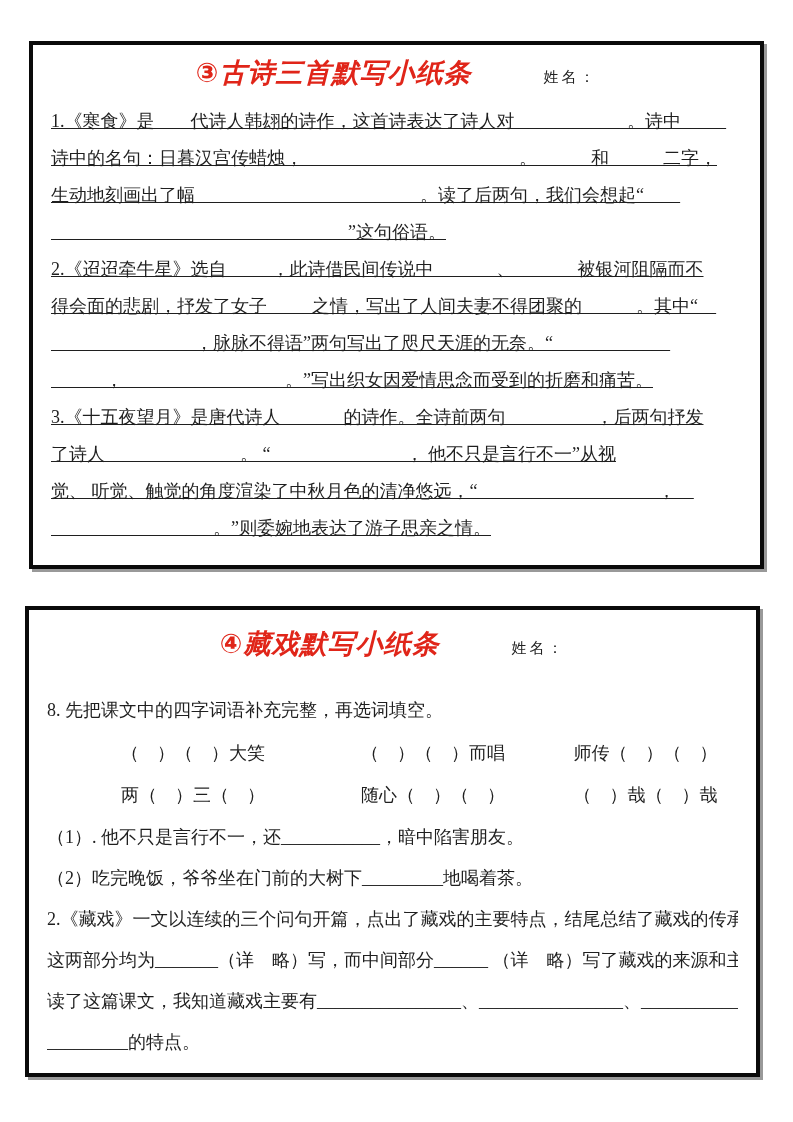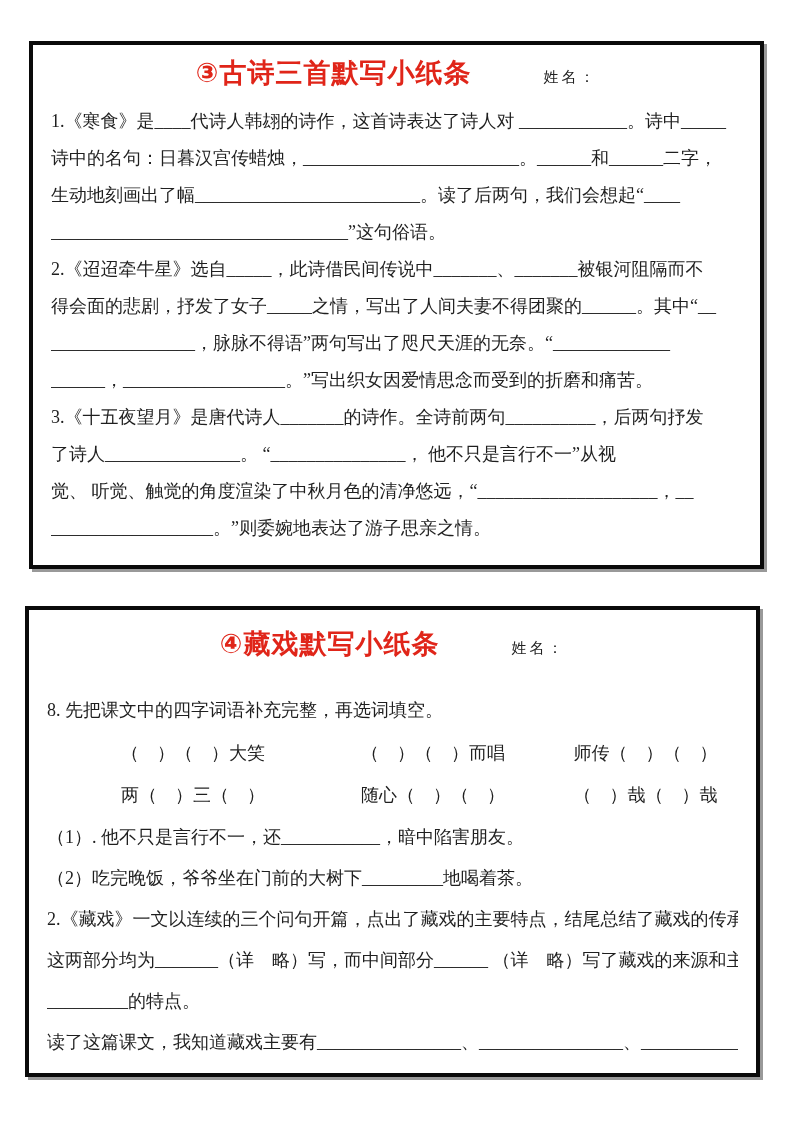--- a/index.html
+++ b/index.html
@@ -34,36 +34,37 @@
     margin-bottom: 6px;
   }
   .card-2 .title-row { margin-top: 4px; margin-bottom: 22px; }
   .card-title {
     font-family: "Liberation Sans", "DejaVu Sans", sans-serif;
     font-weight: bold;
     font-size: 27px;
     color: var(--red);
     letter-spacing: 1px;
     white-space: nowrap;
+    font-style: italic;
   }
   .name-label {
     font-family: "Liberation Sans", "DejaVu Sans", sans-serif;
     font-size: 15px;
     font-weight: 500;
     color: #222;
     letter-spacing: 3px;
     white-space: nowrap;
   }
   .line {
     font-size: 18px;
     color: var(--ink);
     white-space: pre;
     overflow: hidden;
   }
-  .card-1 .line { line-height: 37px; }
+  .card-1 .line { line-height: 37px; text-decoration: underline; }
   .card-2 .line { line-height: 41px; }
   .word-grid { margin: 1px 0; }
   .word-row {
     display: grid;
     grid-template-columns: 240px 240px 1fr;
     padding-left: 26px;
     line-height: 42px;
   }
   .word-cell {
     font-size: 18px;
@@ -112,16 +113,16 @@
         <div class="word-cell">两（　）三（　）</div>
         <div class="word-cell">随心（　）（　）</div>
         <div class="word-cell">（　）哉（　）哉</div>
       </div>
   </div>
   <div class="card-body">
       <div class="line">（1）. 他不只是言行不一，还___________，暗中陷害朋友。</div>
       <div class="line">（2）吃完晚饭，爷爷坐在门前的大树下_________地喝着茶。</div>
       <div class="line">2.《藏戏》一文以连续的三个问句开篇，点出了藏戏的主要特点，结尾总结了藏戏的传承方式，</div>
       <div class="line">这两部分均为_______（详　略）写，而中间部分______ （详　略）写了藏戏的来源和主要特点。</div>
+      <div class="line">读了这篇课文，我知道藏戏主要有________________、________________、___________</div>
       <div class="line">_________的特点。</div>
-      <div class="line">读了这篇课文，我知道藏戏主要有________________、________________、___________</div>
     </div>
 </div>
 
 </body></html>

